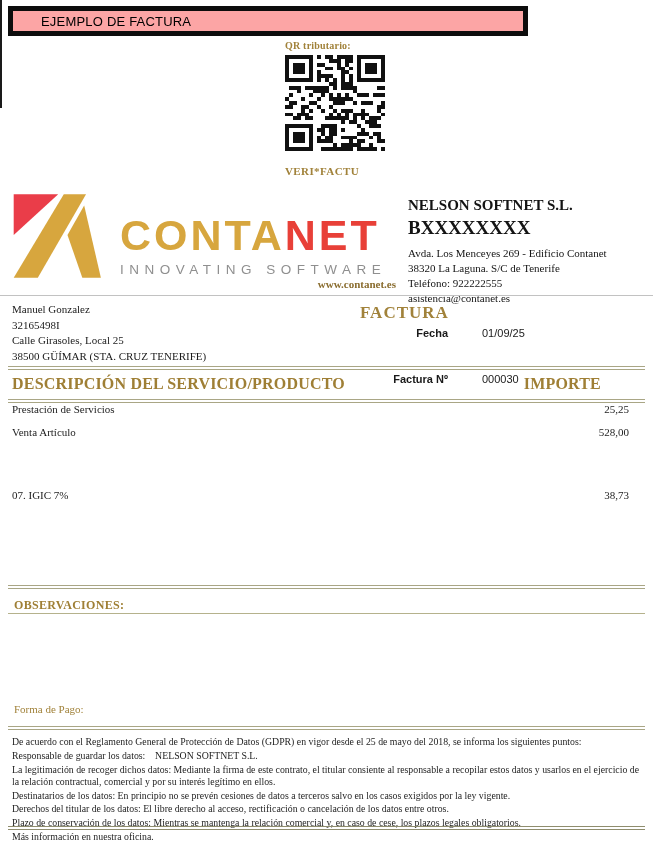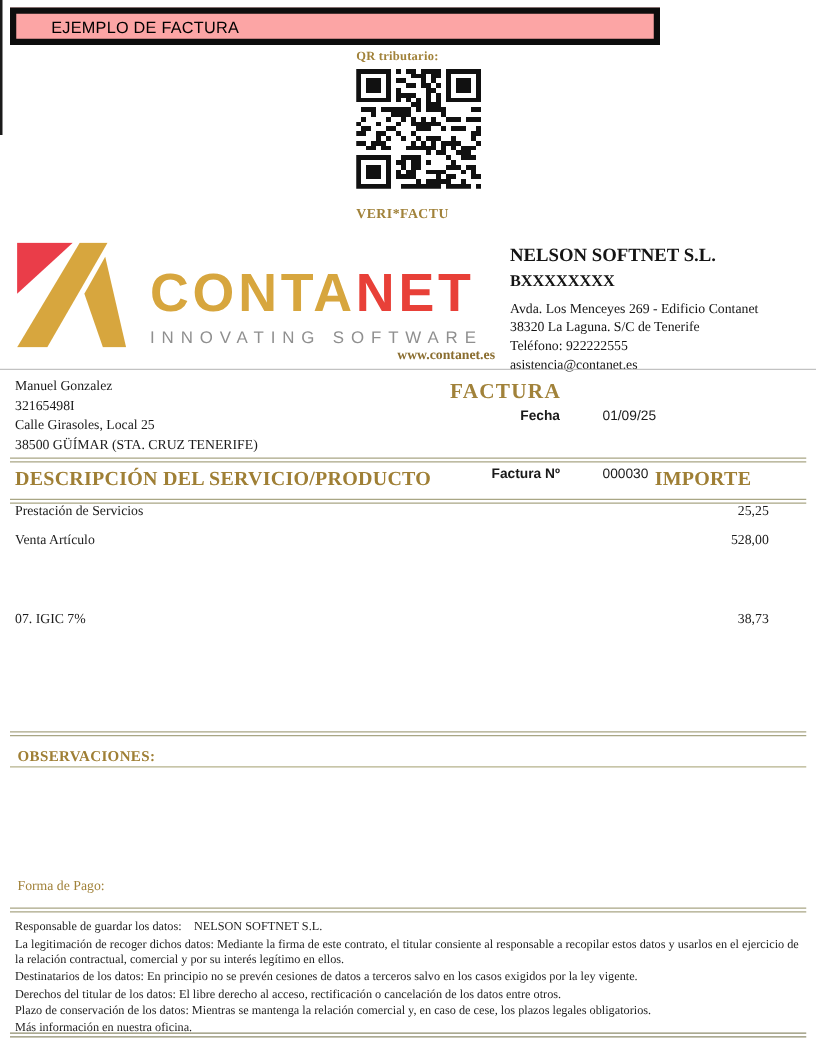--- a/index.html
+++ b/index.html
@@ -32,21 +32,21 @@
   .logo-word { font-family:"Liberation Sans", sans-serif; font-weight:bold; font-size:43px; letter-spacing:3px; line-height:1; }
   .logo-word .gold { color:#d7a63e; }
   .logo-word .red { color:#e84038; }
   .logo-tagline { margin-top:5px; font-family:"Liberation Sans", sans-serif; font-size:13.5px; letter-spacing:5.5px; color:#8f8f8f; }
   .website { position:absolute; left:280px; top:278px; width:116px; text-align:right;
              font-size:11px; font-weight:bold; color:#8a6d2f; }
 
   
   .company-block { position:absolute; left:408px; top:197px; color:#141414; }
   .company-name { font-size:15px; font-weight:bold; }
-  .company-taxid { font-size:13px; font-weight:bold; margin-top:3px; margin-bottom:7px; }
+  .company-taxid { font-size:19px; font-weight:bold; margin-top:3px; margin-bottom:7px; }
   .company-line { font-size:11px; line-height:15px; }
 
   .separator-line { position:absolute; left:0; right:0; top:295px; height:1px; background:#c2c2c2; }
 
   
   .customer-block { position:absolute; left:12px; top:302px; color:#1a1a1a; }
   .customer-line { font-size:11px; line-height:15.5px; }
 
   
   .invoice-meta { position:absolute; left:360px; top:303px; width:285px; }
@@ -58,21 +58,21 @@
   
   .items-header {
     position:absolute; left:8px; right:8px; top:366px;
     border-top:4px double #a9a685; border-bottom:4px double #a9a685;
     display:flex; justify-content:space-between; padding:5px 0 6px 4px;
   }
   .items-header .col { font-size:16px; font-weight:bold; color:#9f7f35; letter-spacing:.2px; }
   .items-header .col.amount { margin-right:44px; }
   .items-body { position:absolute; left:8px; right:8px; top:398px; }
   .item-row { display:flex; justify-content:space-between; padding:5px 0 6px 4px; font-size:11px; color:#1c1c1c; }
-  .item-row .amount { margin-right:30px; }
+  .item-row .amount { margin-right:16px; }
   .item-row.tax { margin-top:40px; }
 
   
   .summary-section {
     position:absolute; left:8px; right:8px; top:585px;
     border-top:4px double #a9a685; border-bottom:1px solid #b5b28c; display:flex;
   }
   .observations-label { padding:9px 0 0 6px; font-size:12px; font-weight:bold; color:#9f7f35; letter-spacing:.3px; }
   .totals { margin-left:auto; width:312px; }
   .total-row { display:flex; justify-content:space-between; align-items:center;
@@ -483,20 +483,21 @@
 
   <div class="summary-section">
     <div class="observations-label">OBSERVACIONES:</div>
   </div>
 
   <div class="payment-section">
     <span>Forma de Pago:</span>
   </div>
 
   <div class="gdpr-block">
+    <p>De acuerdo con el Reglamento General de Protección de Datos (GDPR) en vigor desde el 25 de mayo del 2018, se informa los siguientes puntos:</p>
     <p>Responsable de guardar los datos:    NELSON SOFTNET S.L.</p>
     <p>La legitimación de recoger dichos datos: Mediante la firma de este contrato, el titular consiente al responsable a recopilar estos datos y usarlos en el ejercicio de la relación contractual, comercial y por su interés legítimo en ellos.</p>
     <p>Destinatarios de los datos: En principio no se prevén cesiones de datos a terceros salvo en los casos exigidos por la ley vigente.</p>
     <p>Derechos del titular de los datos: El libre derecho al acceso, rectificación o cancelación de los datos entre otros.</p>
     <p>Plazo de conservación de los datos: Mientras se mantenga la relación comercial y, en caso de cese, los plazos legales obligatorios.</p>
     <p>Más información en nuestra oficina.</p>
   </div>
 
   <div class="bottom-line"></div>
 

